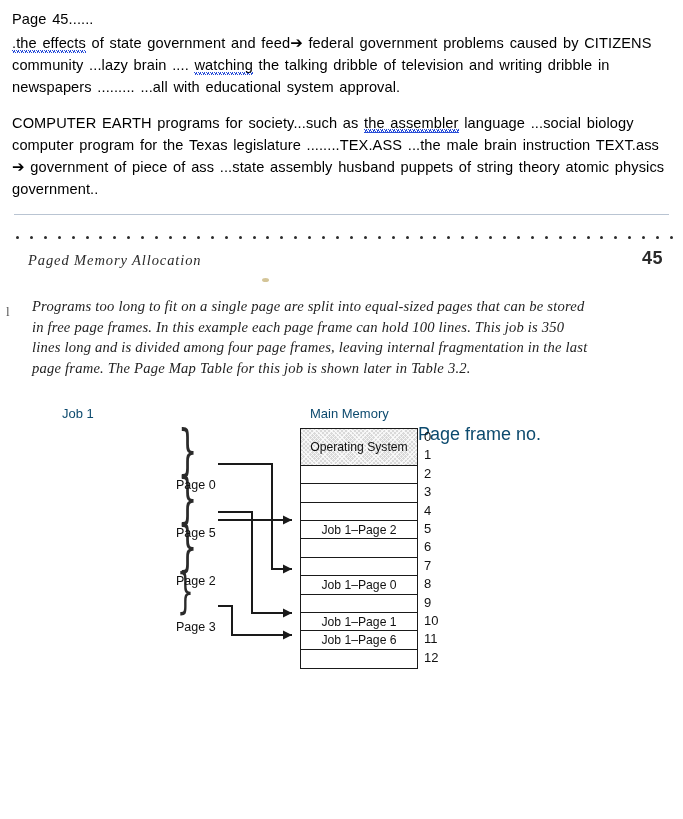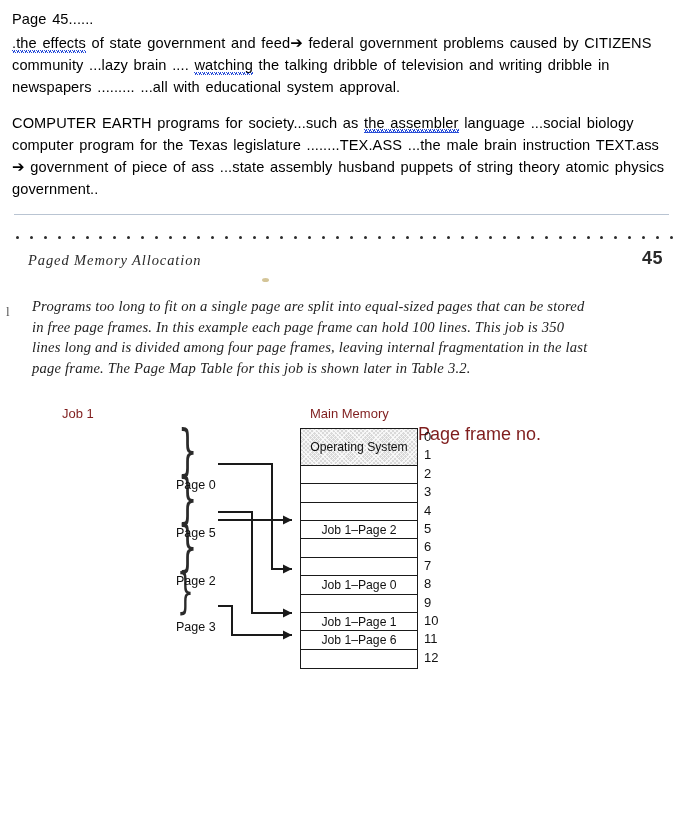--- a/index.html
+++ b/index.html
@@ -151,21 +151,21 @@
     position: absolute;
     left: 0;
     top: 198px;
     width: 683px;
     height: 300px;
   }
   .fig-label {
     position: absolute;
     font-family: "Liberation Sans", sans-serif;
     font-size: 12.5px;
-    color: #7f1d1d;
+    color: #0c4a6e;
     white-space: nowrap;
   }
   .job-title  { left: 62px;  top: 0px; font-size: 13px; }
   .mm-title   { left: 310px; top: 0px; font-size: 13px; }
   .pf-title   { left: 418px; top: 18px; font-size: 18px; }
 
   
   .jobbox {
     position: absolute;
     left: 36px;

